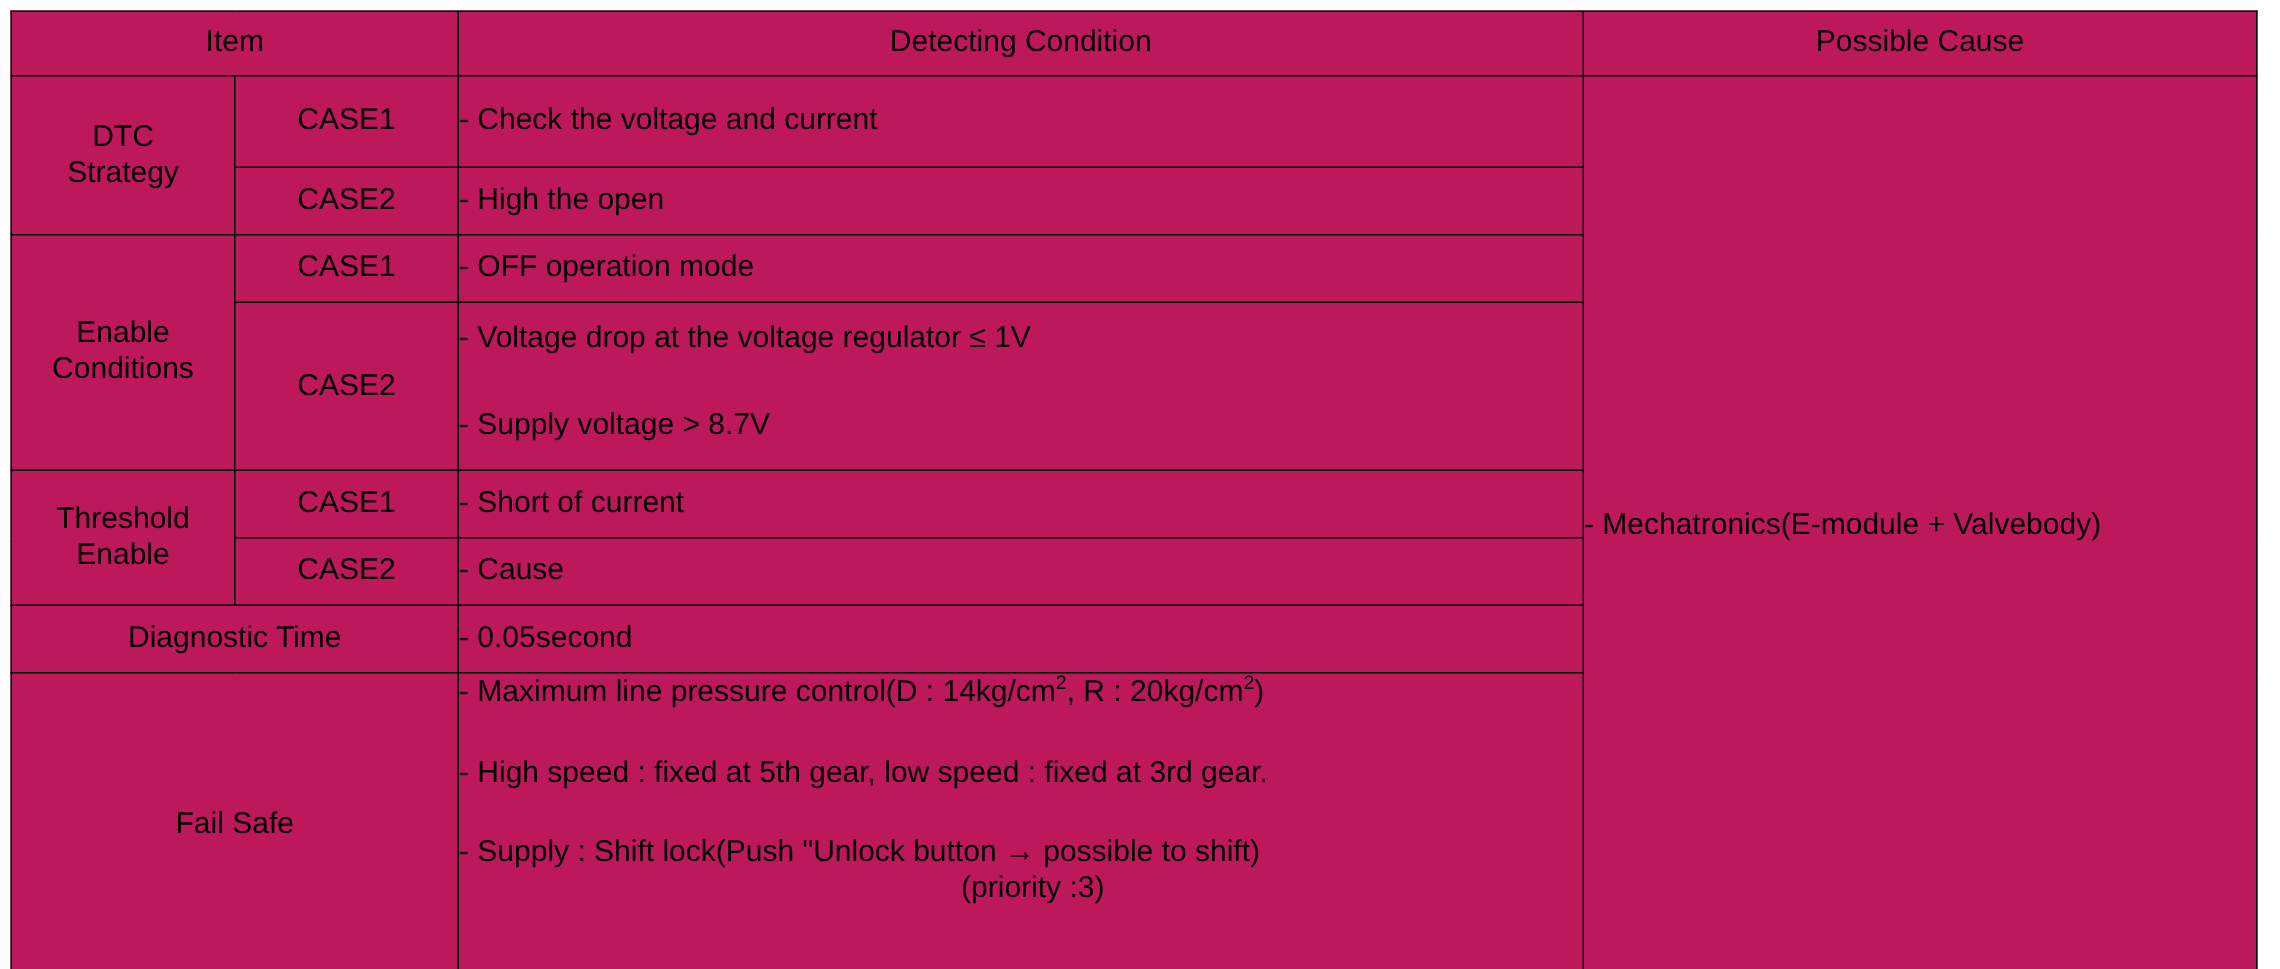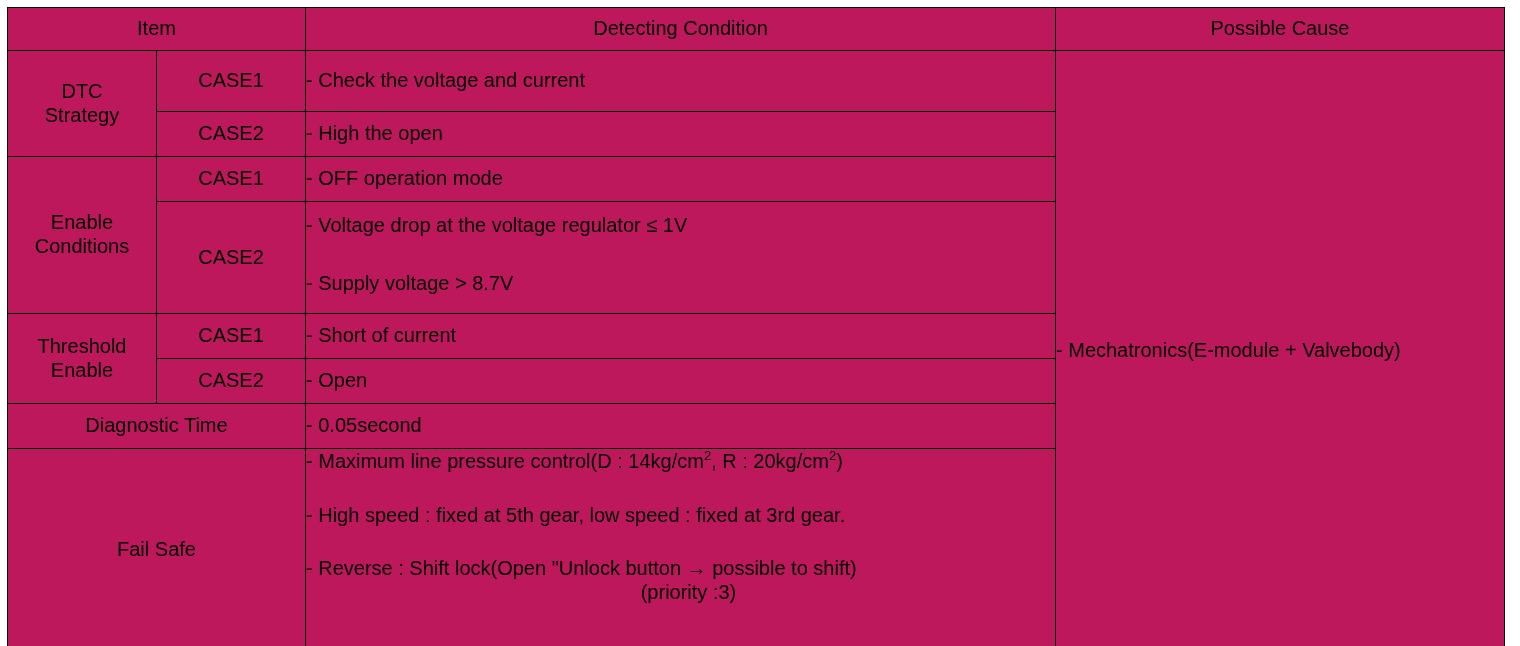--- a/index.html
+++ b/index.html
@@ -136,36 +136,36 @@
       <td class="item-label thick-top" rowspan="2">
         <span class="blk">Threshold</span>
         <span class="blk">Enable</span>
       </td>
       <td class="case-label thick-top">CASE1</td>
       <td class="cond-cell col-sep-right thick-top">- Short of current</td>
     </tr>
 
     <tr style="height:45px">
       <td class="case-label">CASE2</td>
-      <td class="cond-cell col-sep-right">- Open</td>
+      <td class="cond-cell col-sep-right">- Cause</td>
     </tr>
 
     <tr style="height:45px">
       <td class="item-label thick-top" colspan="2">Diagnostic Time</td>
       <td class="cond-cell col-sep-right thick-top">- 0.05second</td>
     </tr>
 
     <tr style="height:203px">
       <td class="item-label thick-top" colspan="2">Fail Safe</td>
       <td class="cond-cell col-sep-right thick-top" style="vertical-align:top;padding-top:1px">
         <span class="blk"><span>- Maximum line pressure control(D : 14kg/cm</span><span class="supidx">2</span><span>, R : 20kg/cm</span><span class="supidx">2</span><span>)</span></span>
         <span class="blk gap-md"></span>
         <span class="blk">- High speed : fixed at 5th gear, low speed : fixed at 3rd gear.</span>
         <span class="blk gap-md"></span>
-        <span class="blk">- Reverse : Shift lock(Open "Unlock button → possible to shift)</span>
+        <span class="blk">- Supply : Shift lock(Push "Unlock button → possible to shift)</span>
         <span class="indent">(priority :3)</span>
       </td>
     </tr>
 
   </tbody>
     </table>
 
 </div>
 
 </body></html>

